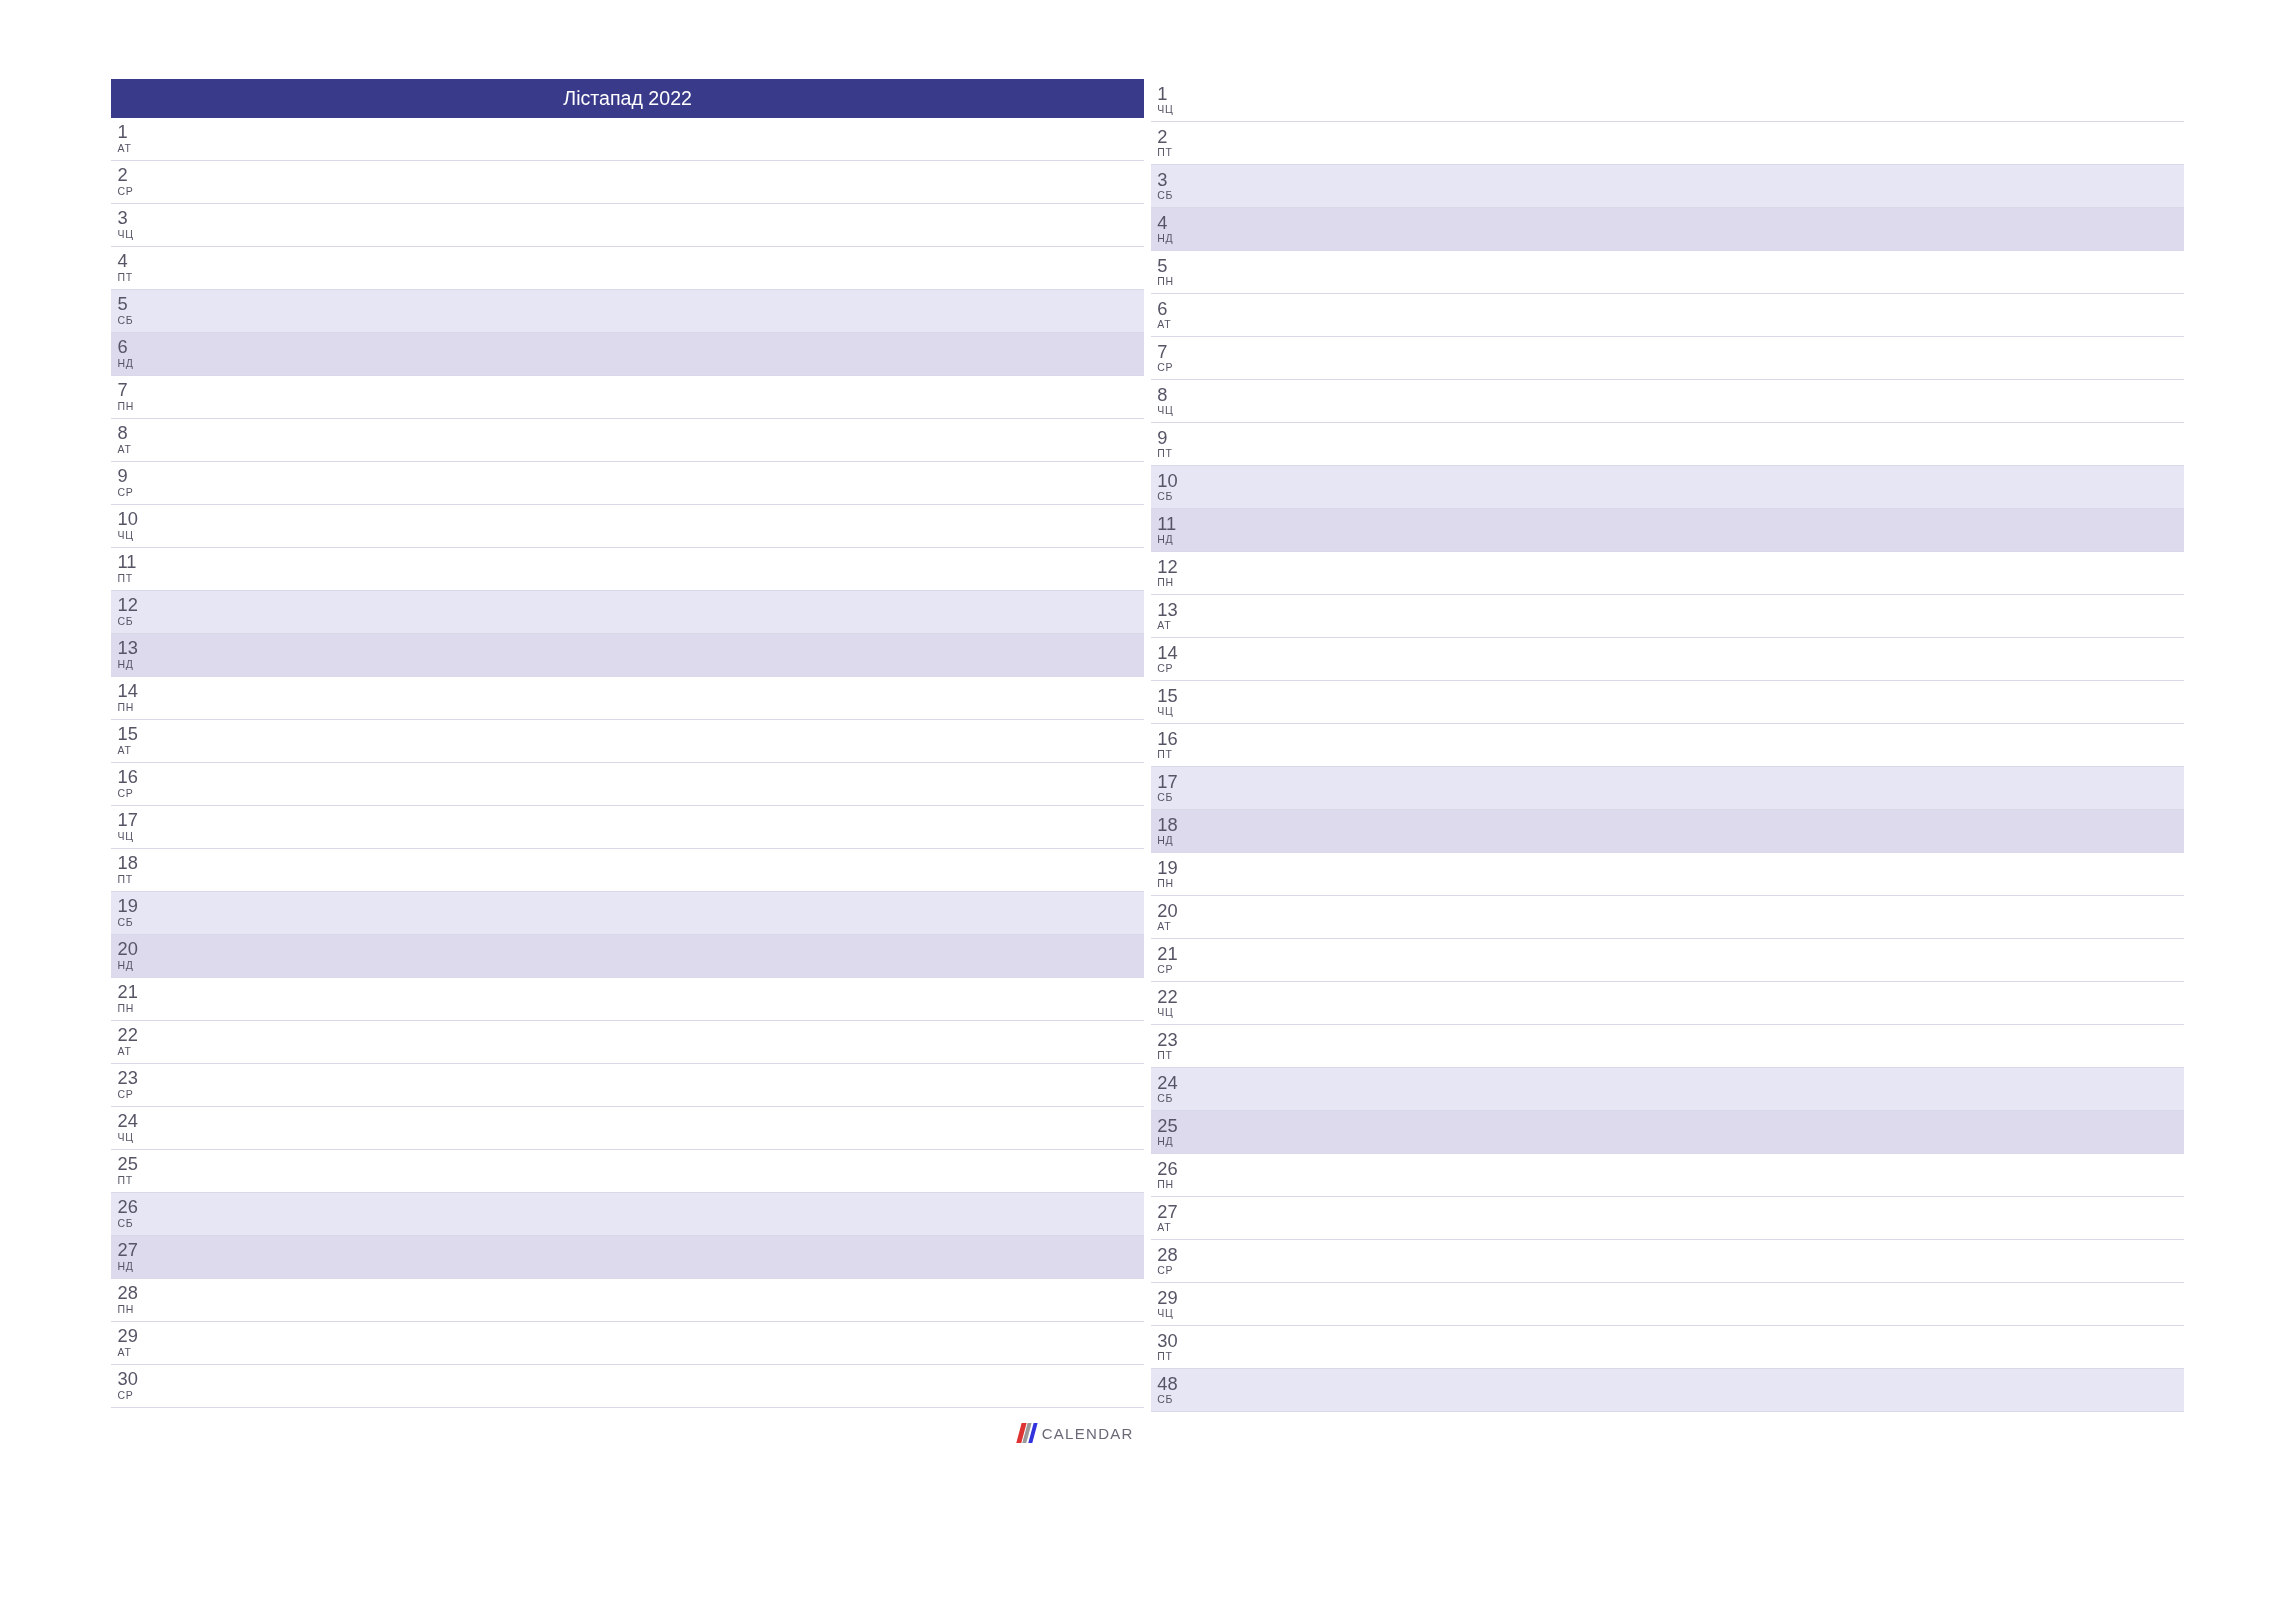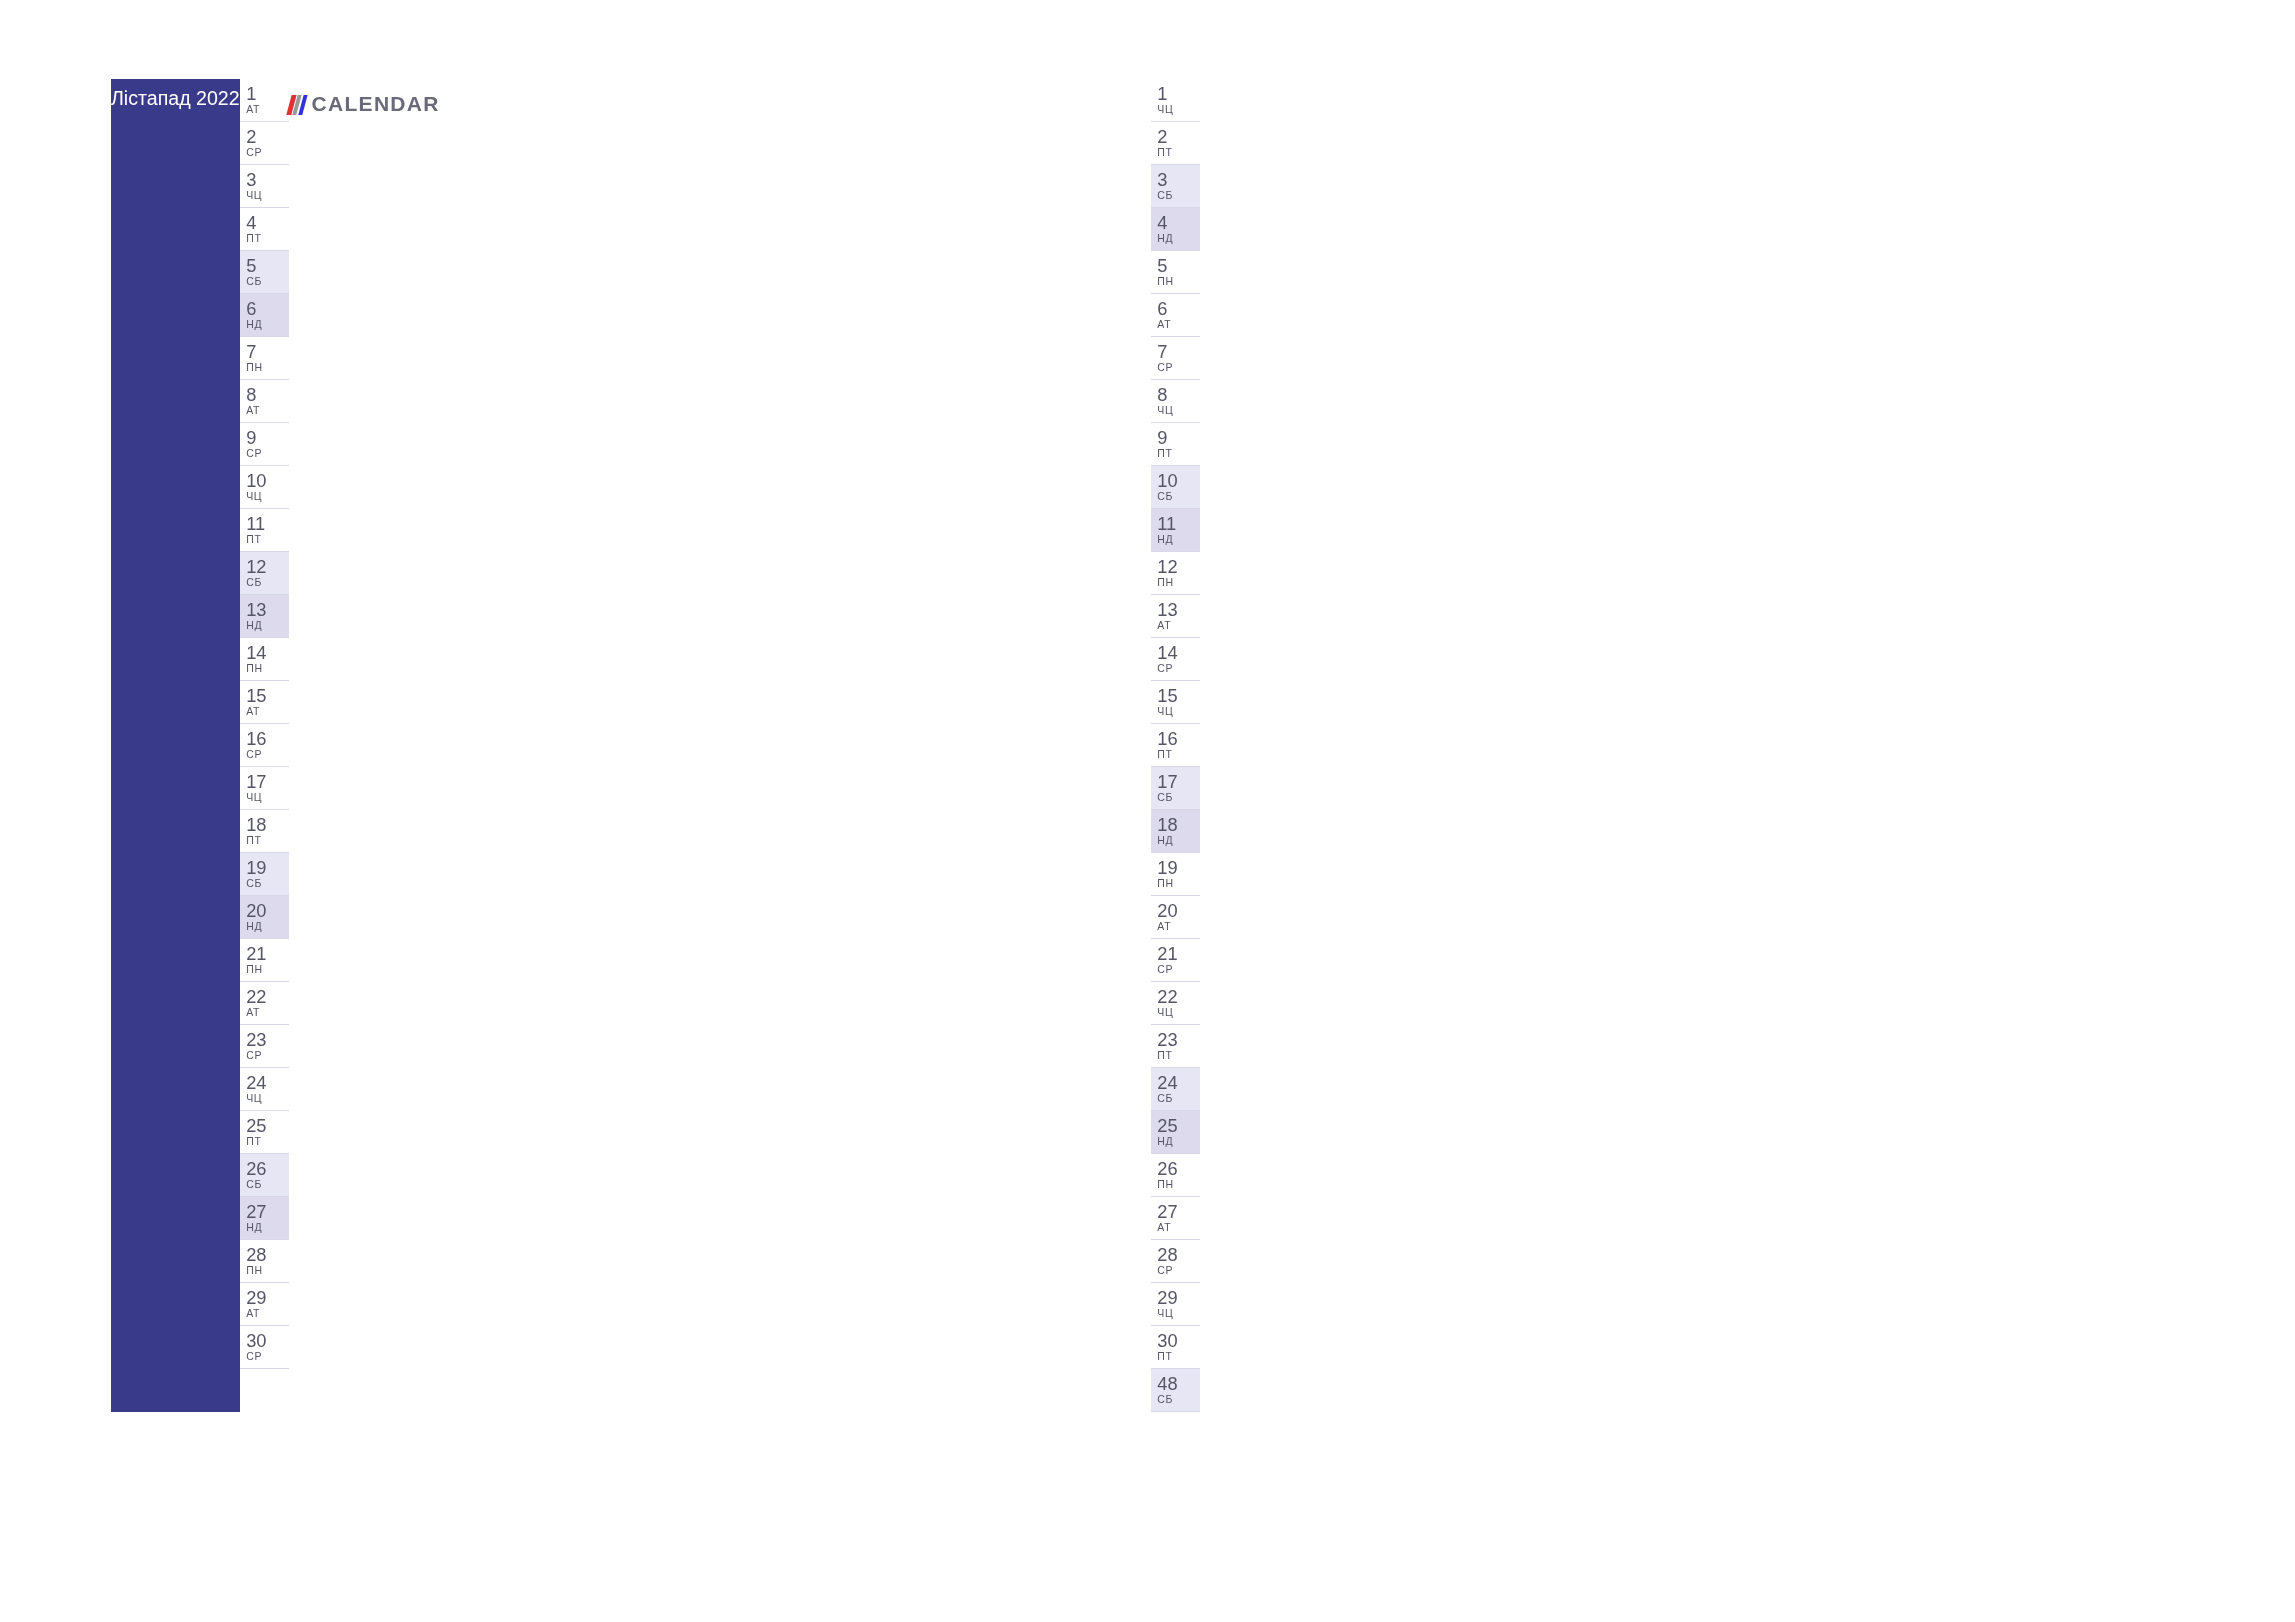--- a/index.html
+++ b/index.html
@@ -11,21 +11,21 @@
     padding: 79px 111px;
   }
   .planner {
     display: flex;
     gap: 6.5px;
     width: 100%;
   }
   .month-col {
     flex: 1;
     display: flex;
-    flex-direction: row;
+    flex-direction: column;
   }
   .month-header {
     background: #3a3a8a;
     color: #ffffff;
     text-align: center;
     font-size: 19.6px;
     font-weight: 400;
     padding: 7.9px 0;
   }
   .day-row {
@@ -73,22 +73,22 @@
   }
   .logo-stripes span {
     width: 4.6px;
     height: 19.6px;
     display: block;
   }
   .logo-stripes .s1 { background: #d33; }
   .logo-stripes .s2 { background: #999; }
   .logo-stripes .s3 { background: #33d; }
   .logo-text {
-    font-size: 21px;
-    font-weight: 700;
+    font-size: 15px;
+    font-weight: 400;
     letter-spacing: 1.3px;
     color: #696977;
   }
 </style>
 </head>
 <body>
 
 <div class="planner">
 
   <div class="month-col">

